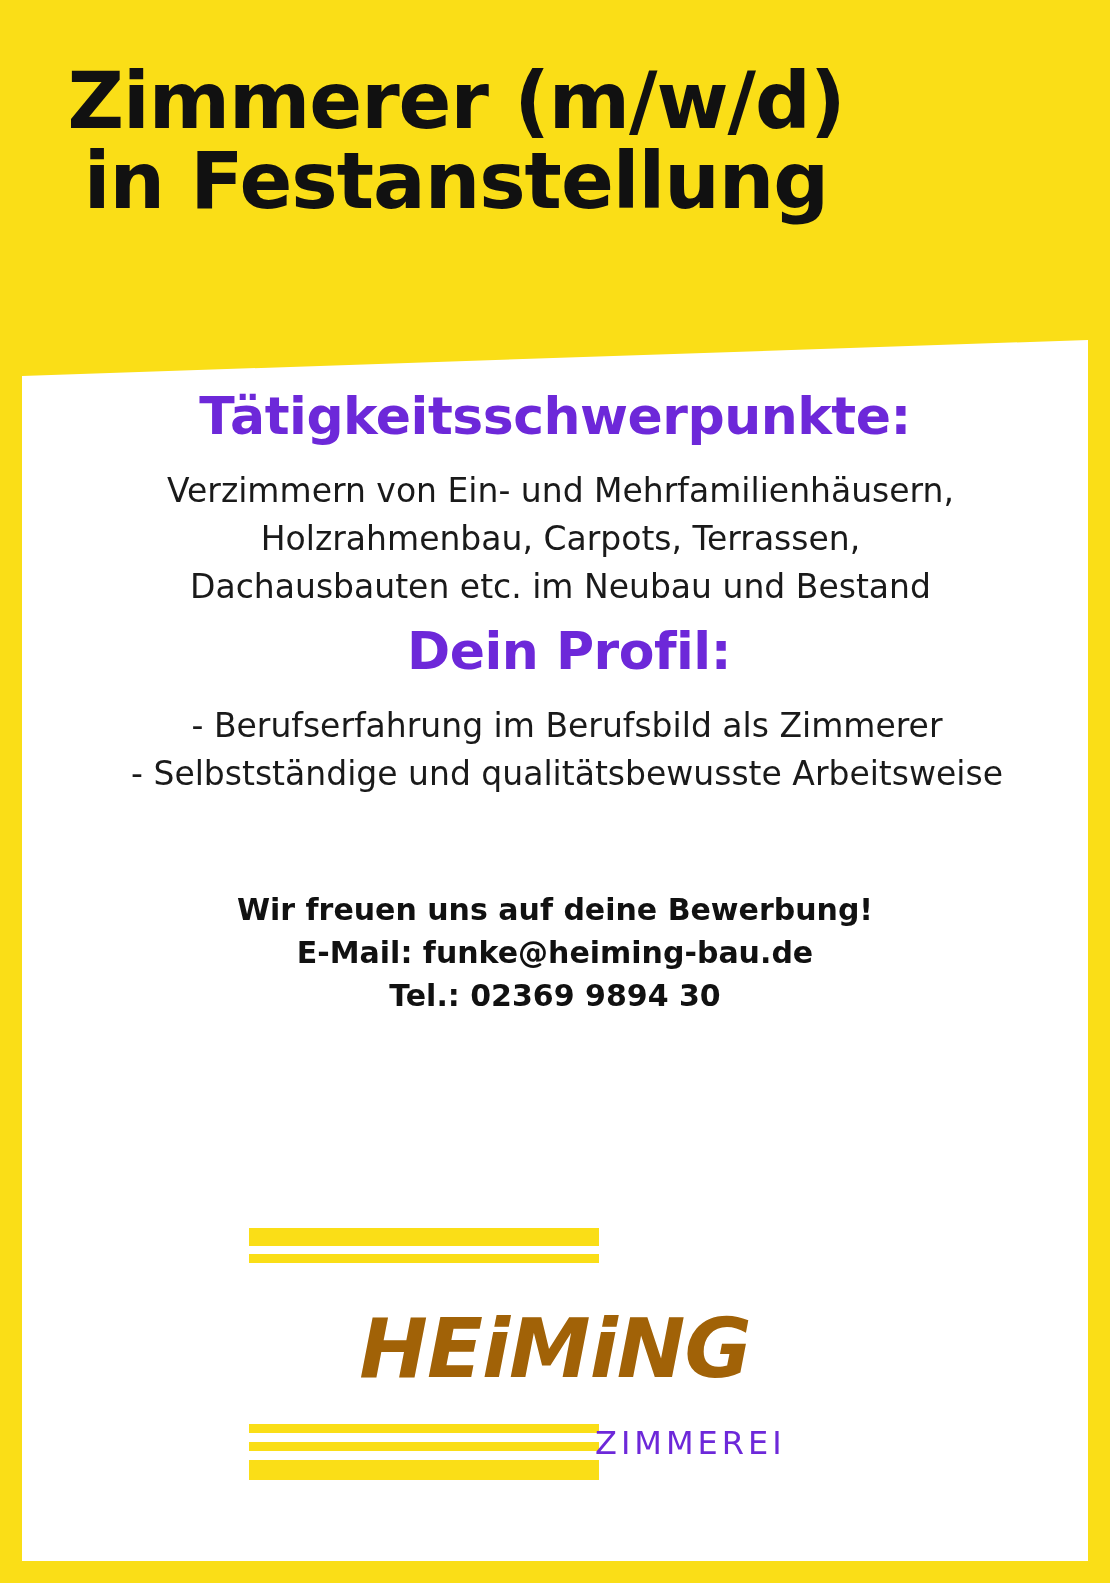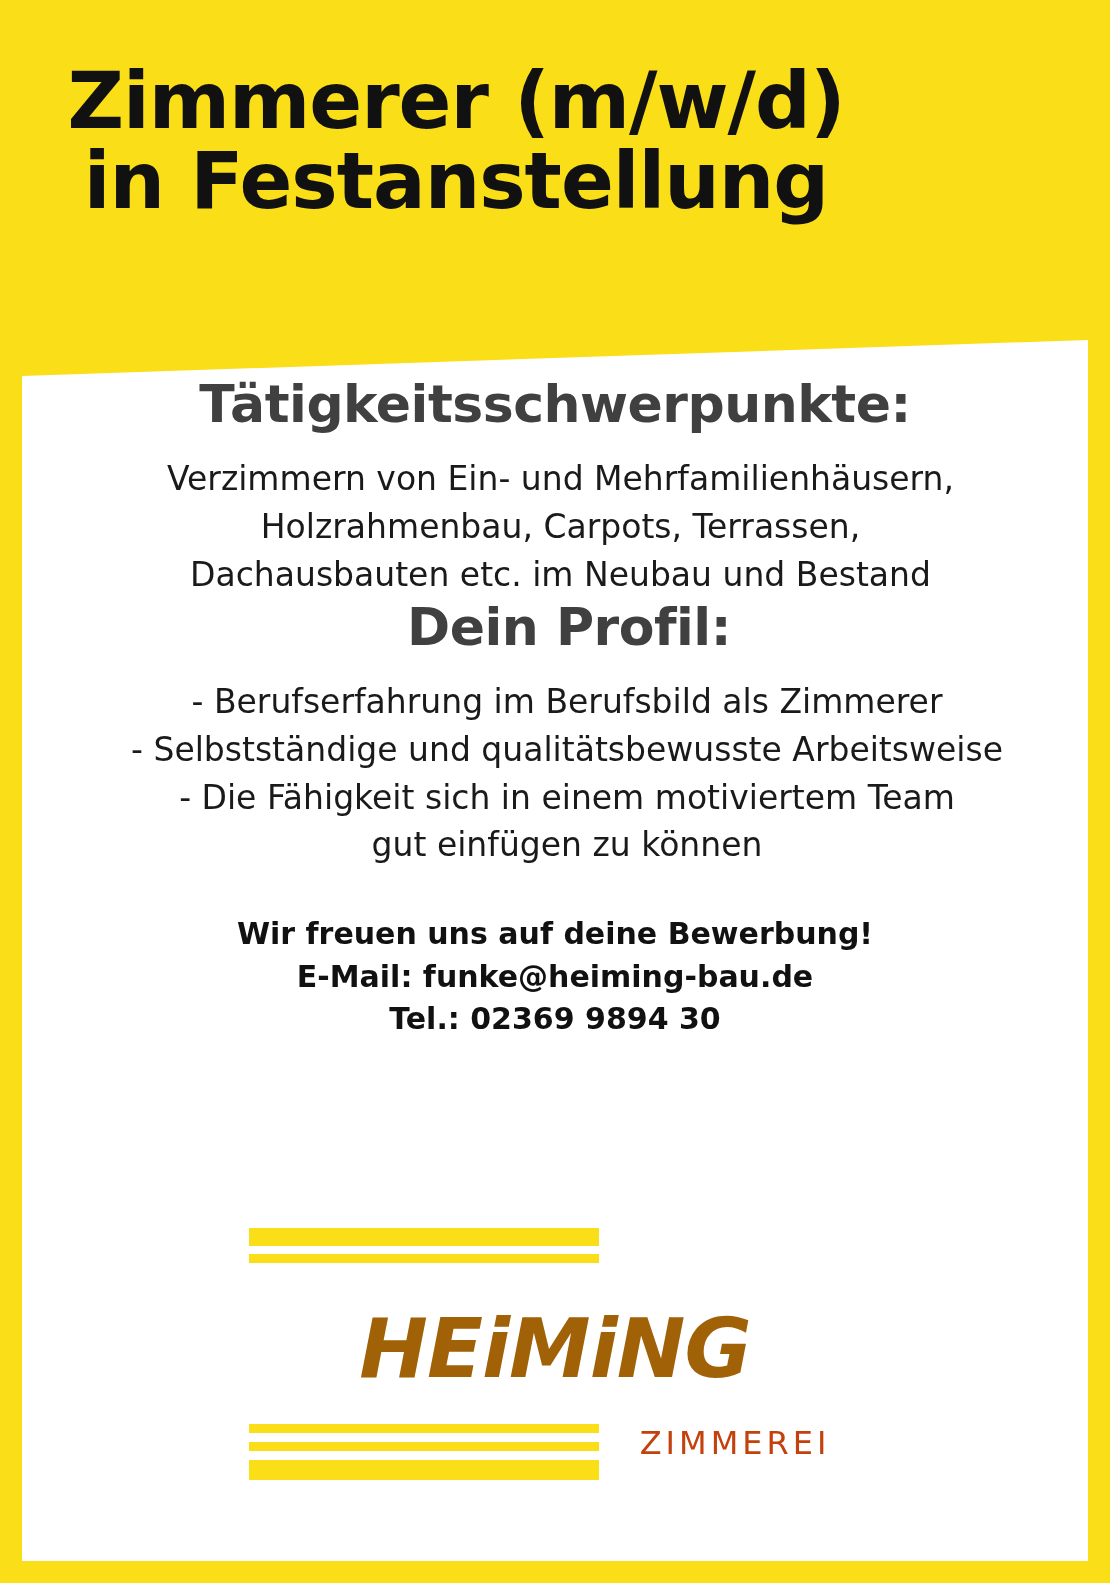--- a/index.html
+++ b/index.html
@@ -52,22 +52,22 @@
 
   .content {
     position: absolute;
     left: 22px;
     top: 376px;
     width: 1066px;
     text-align: center;
   }
 
   h2.section-title {
-    margin: 0;
-    color: #404040;
+    margin: 12px;
+    color: #6d28d9;
     font-weight: bold;
     font-size: 52px;
     line-height: 1.1;
     letter-spacing: -0.5px;
   }
 
   .sec1-title { margin-top: 28px; }
   .sec1-body {
     margin: 22px 0 0 11px;
     font-size: 33px;
@@ -135,22 +135,22 @@
 
   .bar-bot-1 { top: 196px; height: 9px; }
   .bar-bot-2 { top: 214px; height: 9px; }
   .bar-bot-3 { top: 232px; height: 20px; }
 
   .subword {
     position: absolute;
     right: 0;
     top: 196px;
     width: 280px;
-    text-align: center;
-    color: #c2410c;
+    text-align: left;
+    color: #6d28d9;
     font-size: 32px;
     font-weight: 400;
     letter-spacing: 4px;
   }
 </style>
 </head>
 <body>
 
 <div class="poster">
 
@@ -167,22 +167,21 @@
     <p class="sec1-body">
       <span>Verzimmern von Ein- und Mehrfamilienhäusern,</span><br>
       <span>Holzrahmenbau, Carpots, Terrassen,</span><br>
       <span>Dachausbauten etc. im Neubau und Bestand</span>
     </p>
 
     <h2 class="section-title sec2-title">Dein Profil:</h2>
     <p class="sec2-body">
       <span>- Berufserfahrung im Berufsbild als Zimmerer</span><br>
       <span>- Selbstständige und qualitätsbewusste Arbeitsweise</span><br>
-      <span>- Die Fähigkeit sich in einem motiviertem Team</span><br>
-      <span>gut einfügen zu können</span>
+      <br>
     </p>
 
     <div class="cta">
       <div>Wir freuen uns auf deine Bewerbung!</div>
       <div>E-Mail: funke@heiming-bau.de</div>
       <div>Tel.: 02369 9894 30</div>
     </div>
 
   </div>
 

